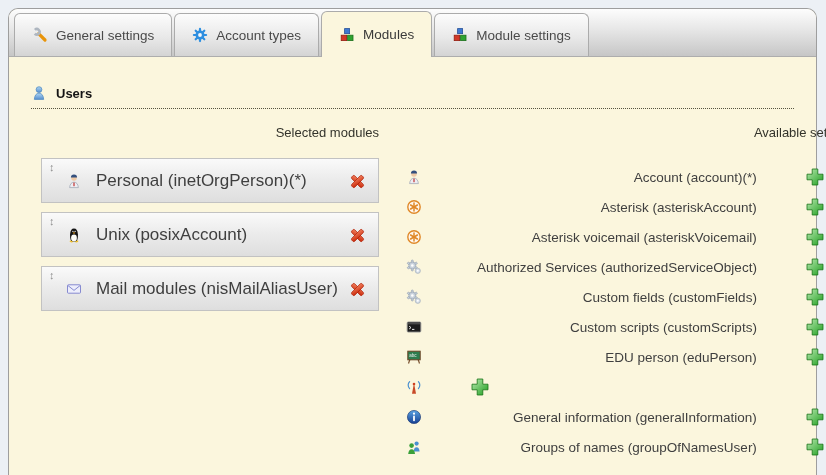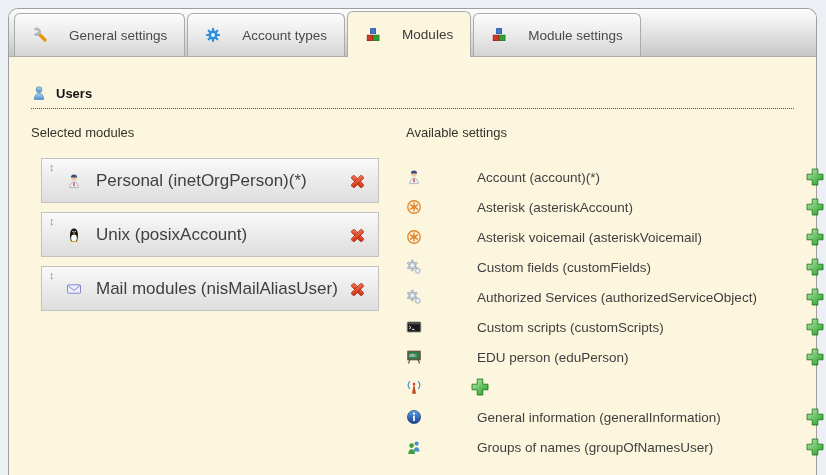--- a/index.html
+++ b/index.html
@@ -22,21 +22,21 @@
     height:48px;
     background:linear-gradient(180deg,#FDFDFD 0%,#E6E6E6 45%,#C6C6C6 100%);
     border-bottom:1px solid #ADADAD;
     border-radius:9px 9px 0 0;
     display:flex; align-items:flex-end;
     padding-left:5px;
     position:relative;
   }
   .tab {
     height:43px; margin-right:2px;
-    display:flex; align-items:center; gap:21px;
+    display:flex; align-items:center; gap:8px;
     padding:0 17px;
     background:linear-gradient(180deg,#FCFCFC 0%,#E9E9E9 55%,#D4D4D4 100%);
     border:1px solid #ABABAB; border-bottom:none;
     border-radius:6px 6px 0 0;
     font-size:13.5px; color:#4A4A4A;
     cursor:pointer;
     white-space:nowrap;
   }
   .tab.active {
     height:46px;
@@ -49,21 +49,21 @@
   
   .content { padding-top:28px; }
   .section-header {
     margin:0 22px;
     display:flex; align-items:center; gap:9px;
     padding-bottom:7px;
     border-bottom:1px dotted #55543F;
     text-align:center;
   }
   .section-title { font-size:13px; font-weight:bold; color:#141414; }
-  .columns { display:flex; padding:16px 30px 0 22px; }
+  .columns { display:flex; padding:16px 30px 0 22px;text-align:right; }
   .col-heading { font-size:13px; color:#33332B; }
   
   .col-left { width:348px; flex:none; }
   .col-left .col-heading { margin-bottom:18px; }
   .sel-row {
     margin-left:10px; width:338px; height:45px; margin-bottom:9px;
     border:1px solid #C2C2C2;
     background:linear-gradient(180deg,#FAFAFA 0%,#ECECEC 45%,#DEDEDE 100%);
     position:relative;
     display:flex; align-items:center;
@@ -344,21 +344,21 @@
                     <rect x="5.3" y="1" width="2" height="11" rx="1" transform="rotate(120 6.3 6.5)"></rect>
                     <circle cx="6.3" cy="6.5" r="3.4"></circle>
                   </g>
                   <circle cx="6.3" cy="6.5" r="1.3" fill="#FFF"></circle>
                   <g fill="#D5DDE6" stroke="#9AA6B4" stroke-width="0.6">
                     <circle cx="11.8" cy="11.8" r="2.6"></circle>
                   </g>
                   <circle cx="11.8" cy="11.8" r="1" fill="#FFF"></circle>
                 </svg>
               </span>
-              <span class="av-label">Custom fields (customFields)</span>
+              <span class="av-label">Authorized Services (authorizedServiceObject)</span>
               <span class="plus-btn">
                 <svg viewBox="0 0 20 20" width="20" height="20">
                   <path d="M7.2 2 h5.6 v5.2 h5.2 v5.6 h-5.2 v5.2 h-5.6 v-5.2 h-5.2 v-5.6 h5.2 z" fill="url(#gp)" stroke="#177317" stroke-width="0.8"></path>
                 </svg>
               </span>
             </div>
 
             <div class="avail-row">
               <span class="av-icon">
                 <svg viewBox="0 0 16 16" width="16" height="16">
@@ -368,21 +368,21 @@
                     <rect x="5.3" y="1" width="2" height="11" rx="1" transform="rotate(120 6.3 6.5)"></rect>
                     <circle cx="6.3" cy="6.5" r="3.4"></circle>
                   </g>
                   <circle cx="6.3" cy="6.5" r="1.3" fill="#FFF"></circle>
                   <g fill="#D5DDE6" stroke="#9AA6B4" stroke-width="0.6">
                     <circle cx="11.8" cy="11.8" r="2.6"></circle>
                   </g>
                   <circle cx="11.8" cy="11.8" r="1" fill="#FFF"></circle>
                 </svg>
               </span>
-              <span class="av-label">Authorized Services (authorizedServiceObject)</span>
+              <span class="av-label">Custom fields (customFields)</span>
               <span class="plus-btn">
                 <svg viewBox="0 0 20 20" width="20" height="20">
                   <path d="M7.2 2 h5.6 v5.2 h5.2 v5.6 h-5.2 v5.2 h-5.6 v-5.2 h-5.2 v-5.6 h5.2 z" fill="url(#gp)" stroke="#177317" stroke-width="0.8"></path>
                 </svg>
               </span>
             </div>
 
             <div class="avail-row">
               <span class="av-icon">
                 <svg viewBox="0 0 16 16" width="16" height="16">

